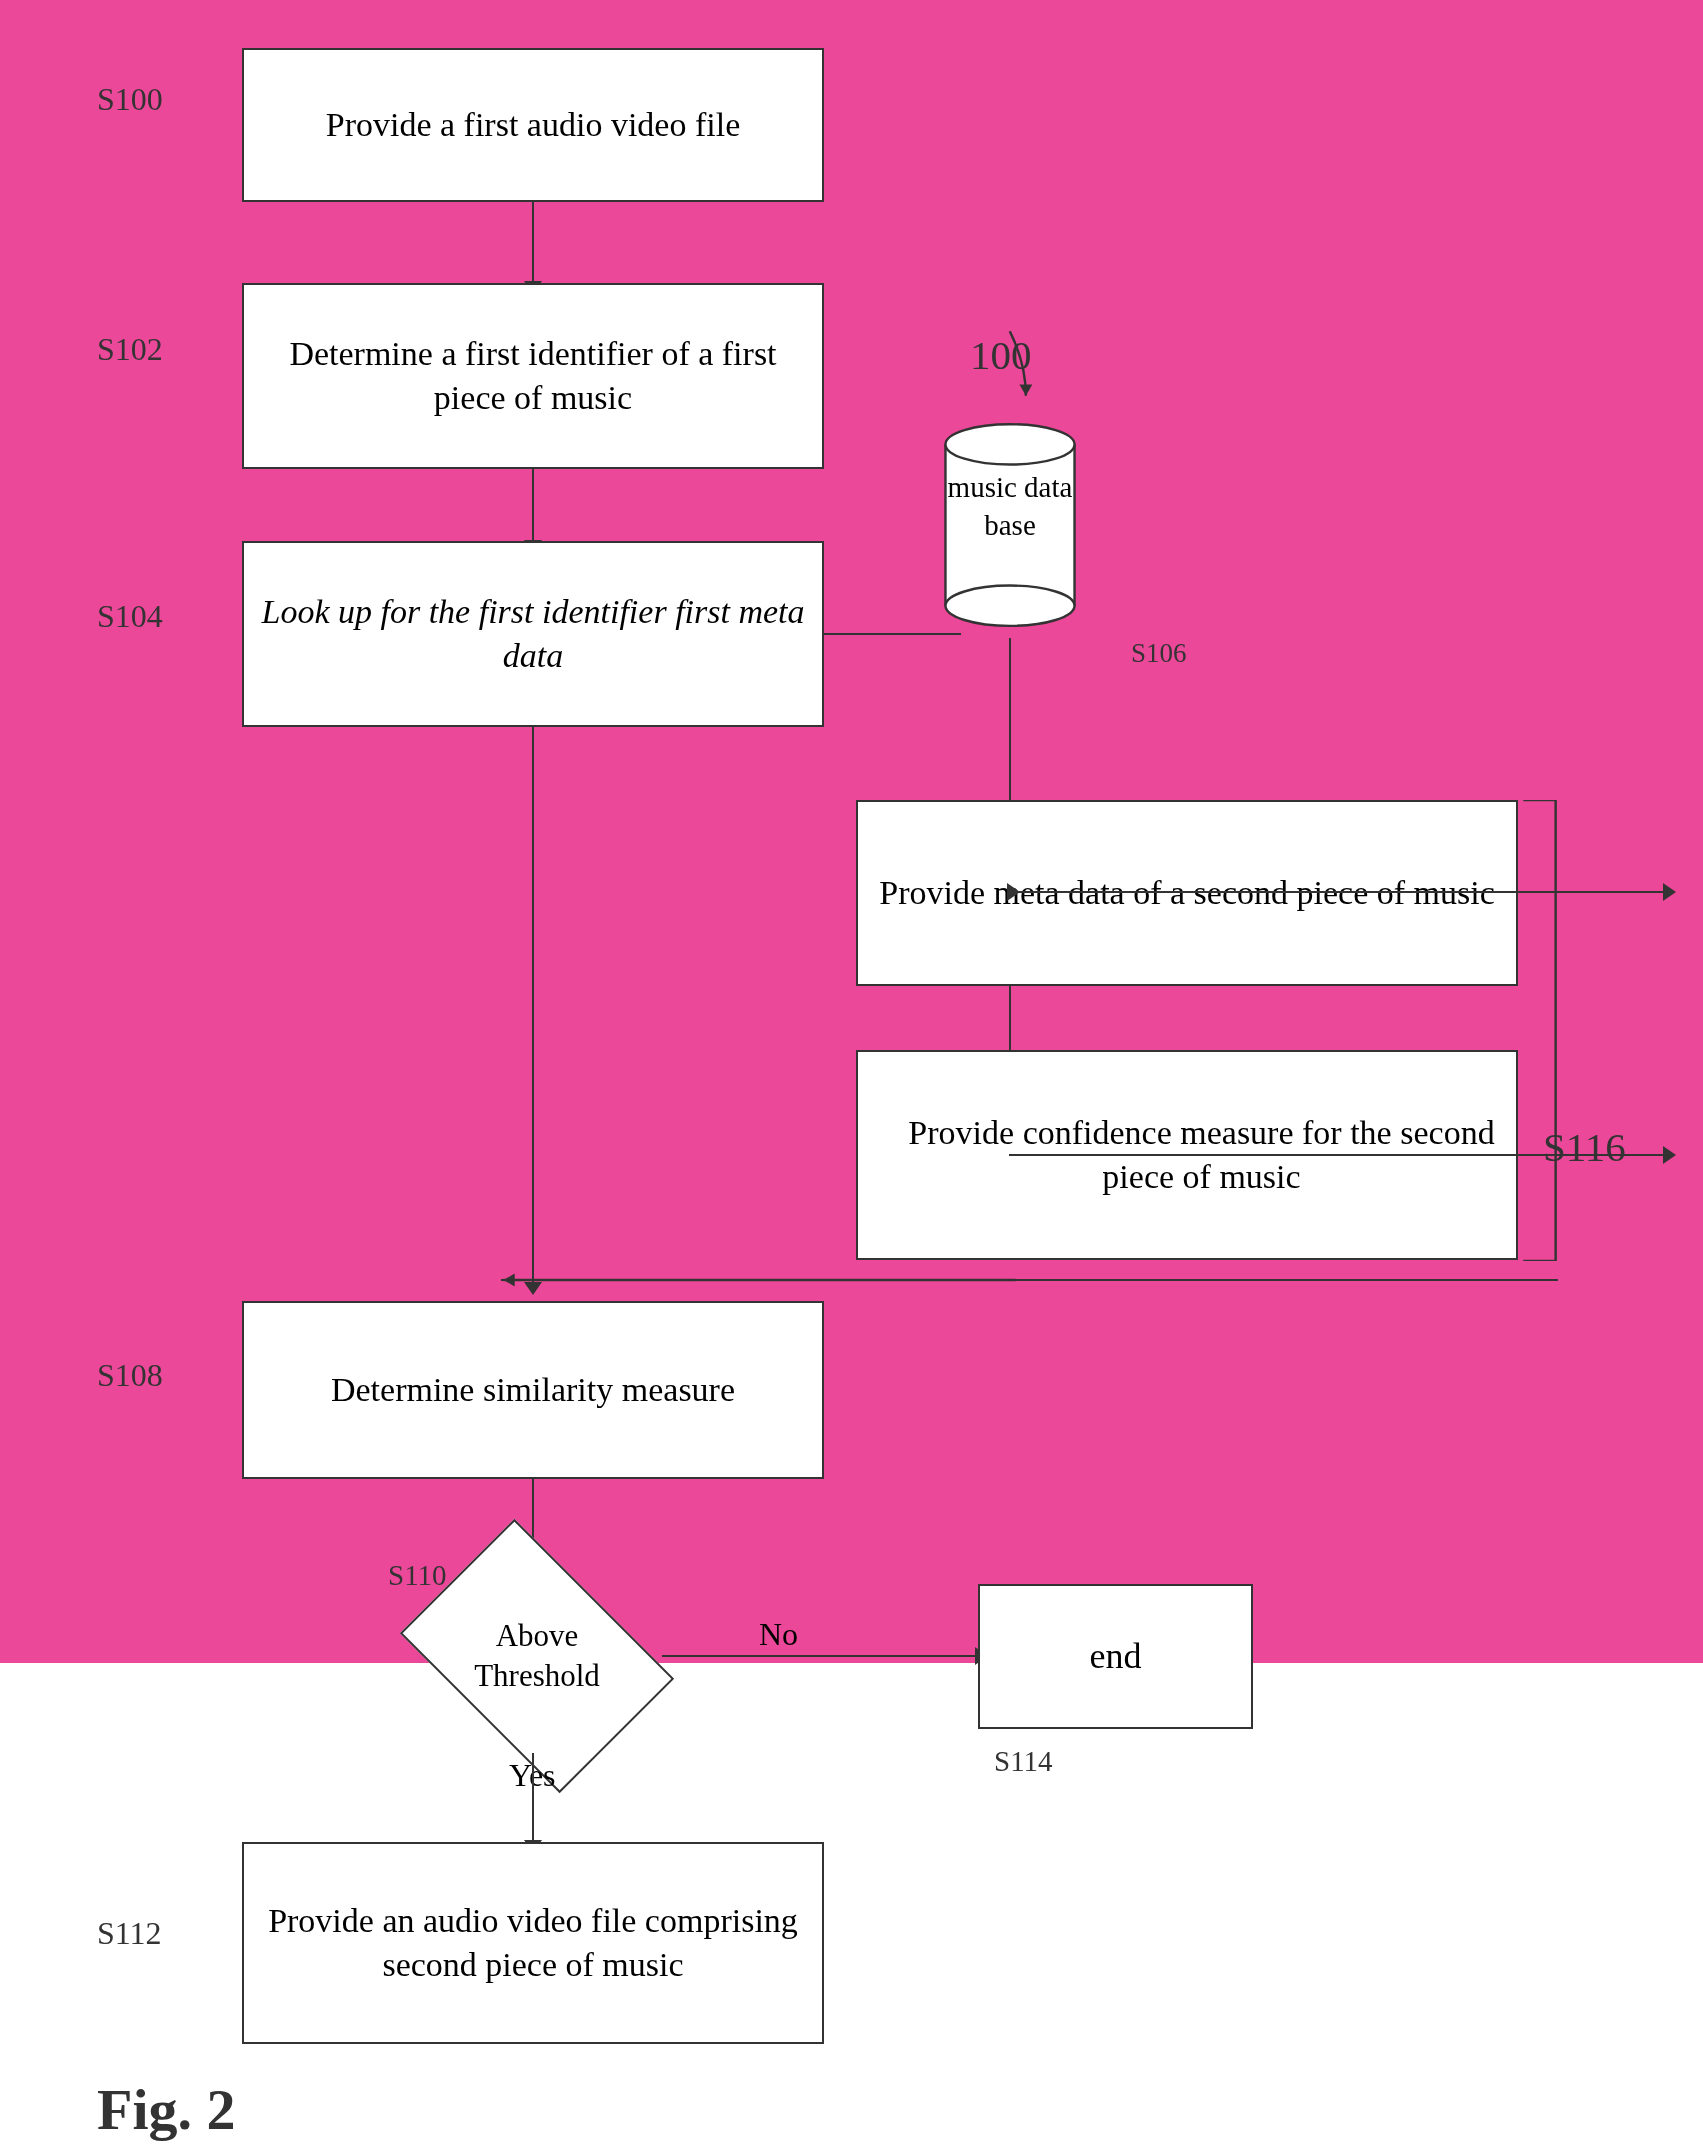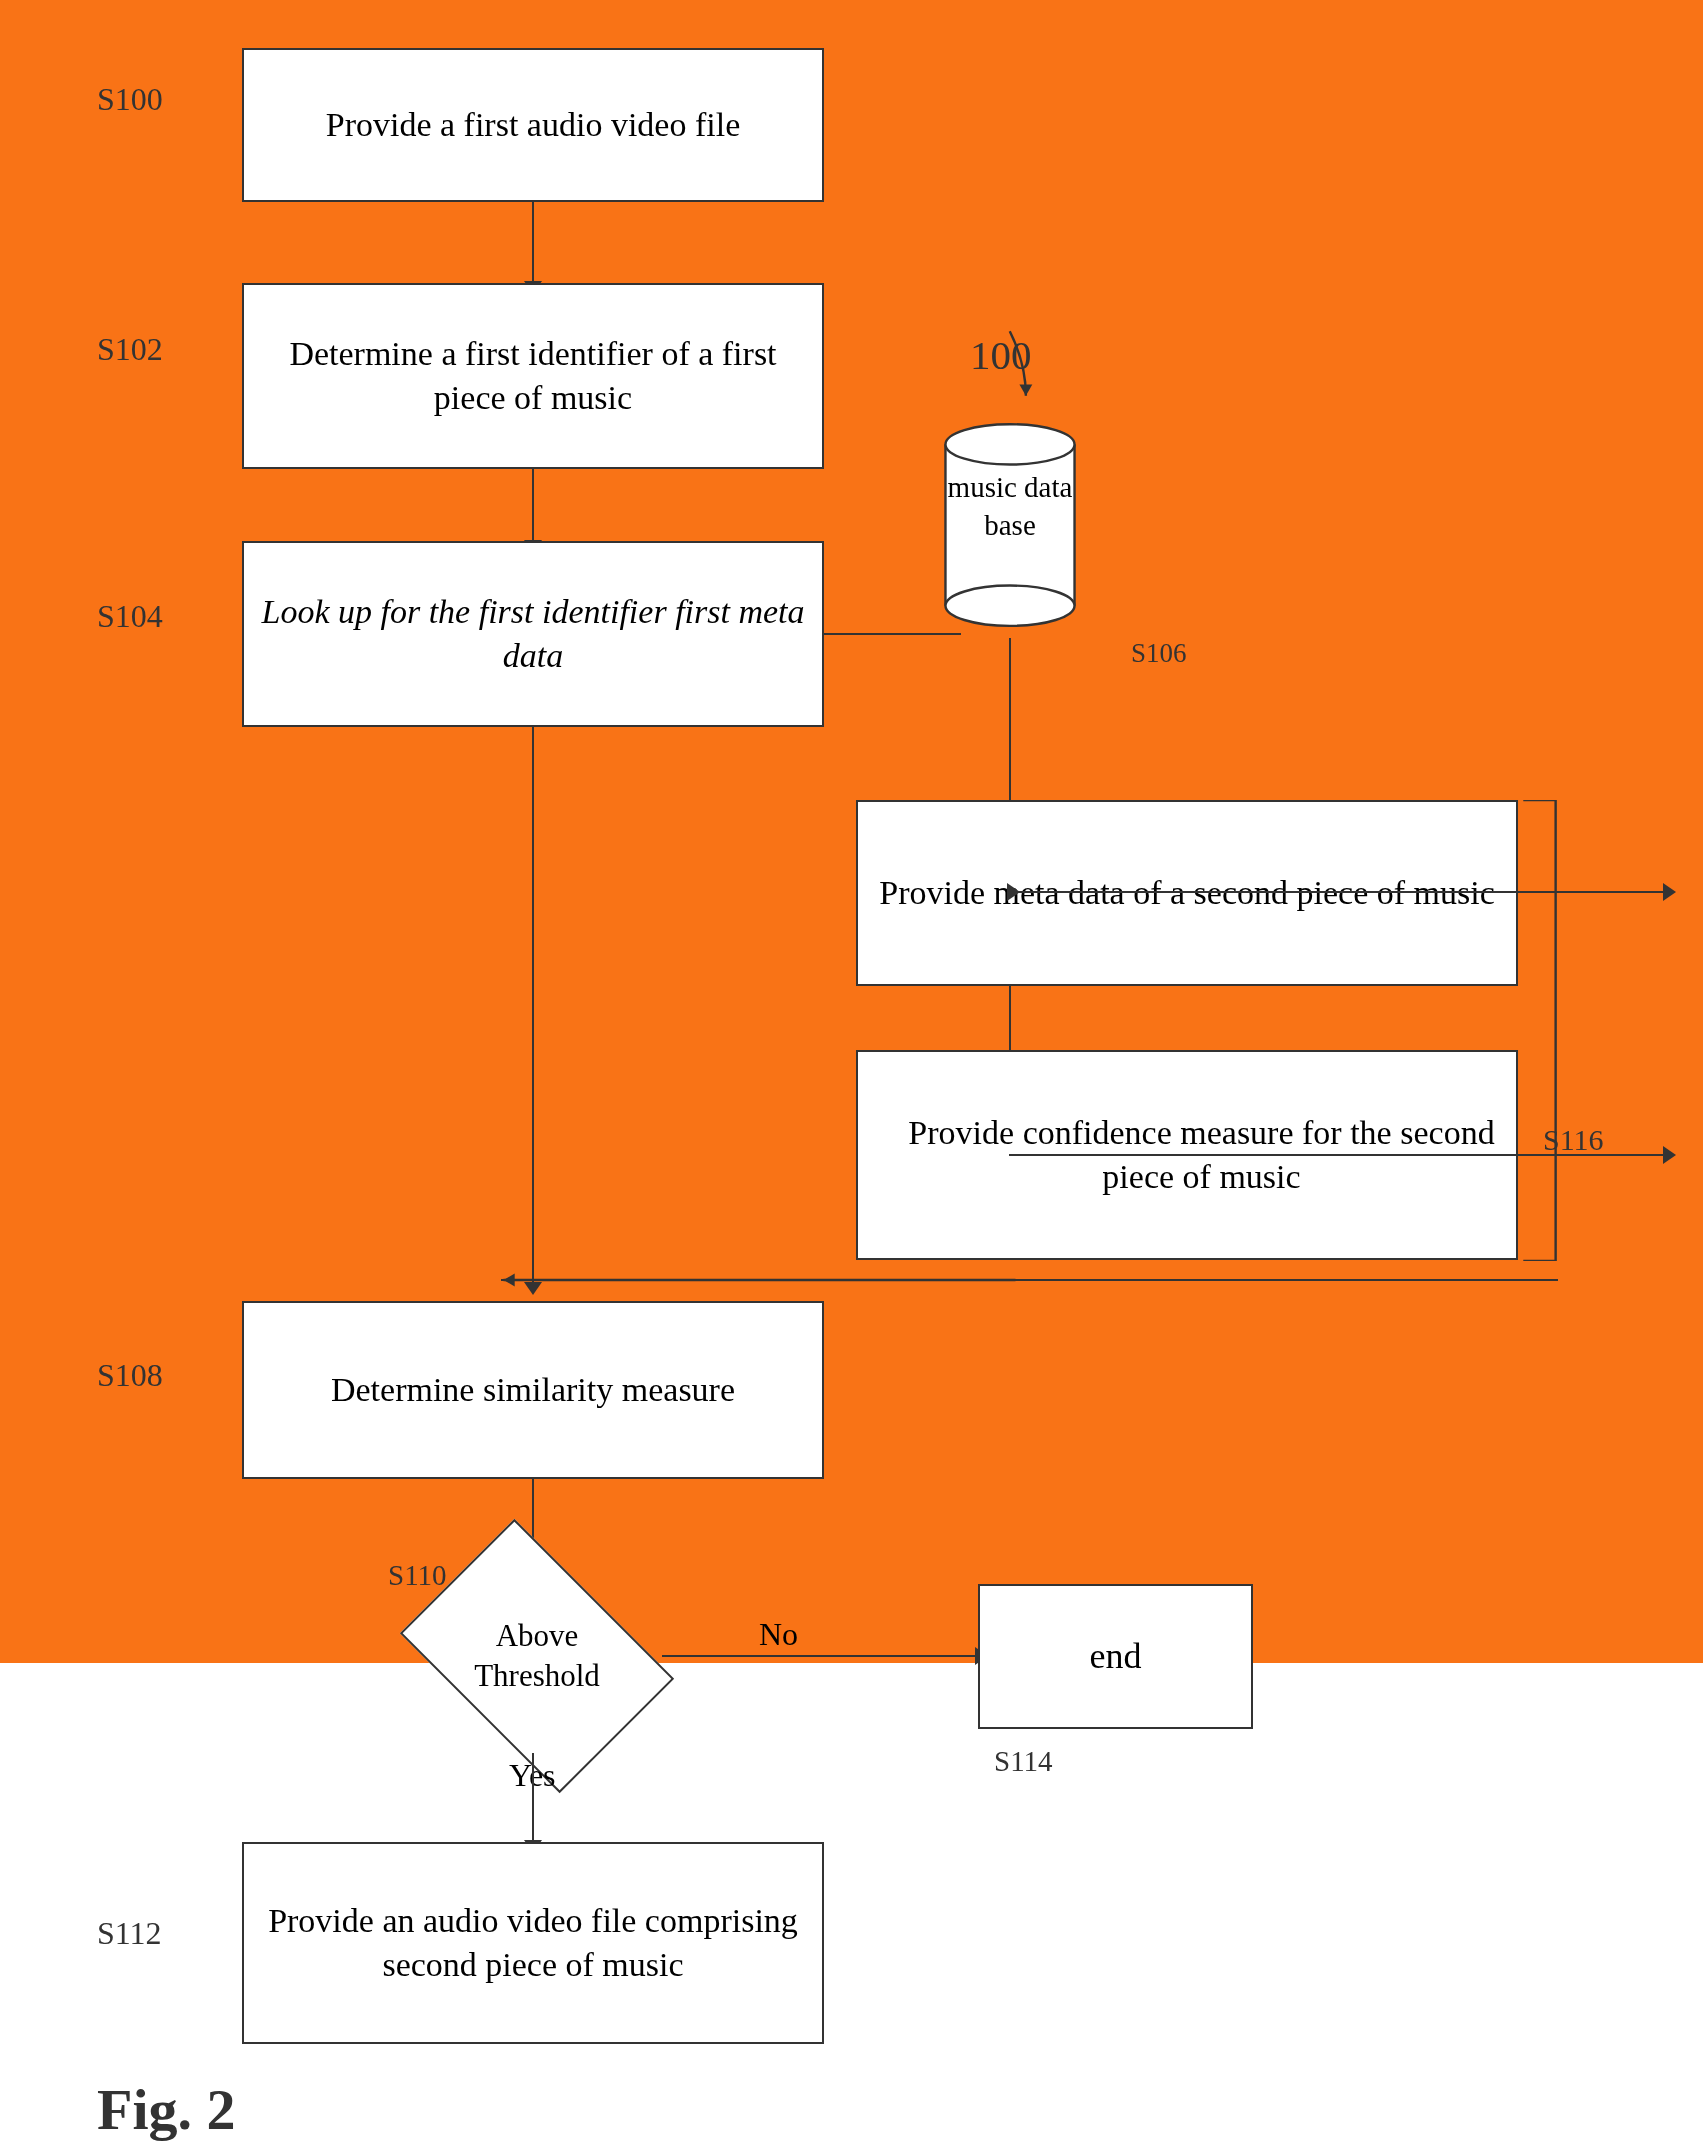--- a/index.html
+++ b/index.html
@@ -9,21 +9,21 @@
       width: 1704px;
       min-height: 2151px;
       position: relative;
       overflow: hidden;
     }
 
     .diagram-container {
       position: relative;
       width: 1704px;
       height: 1663px;
-      background: #f97316;
+      background: #ec4899;
     }
 
     
     .flow-box {
       position: absolute;
       border: 2.4px solid #333;
       background: #fff;
       display: flex;
       align-items: center;
       justify-content: center;
@@ -169,21 +169,21 @@
   <div class="flow-box" style="left: 856px; top: 800px; width: 662px; height: 186px;">
     <span>Provide meta data of a second piece of music</span>
   </div>
 
   <div class="connector connector-h arrow-right" style="left: 1009px; top: 891px; width: 0px;"></div>
 
   <div class="flow-box" style="left: 856px; top: 1050px; width: 662px; height: 210px; padding-left: 45px;">
     <span>Provide confidence measure for the second piece of music</span>
   </div>
 
-  <span class="step-label" style="left: 1543px; top: 1123px; font-size: 30px;">S116</span>
+  <span class="step-label" style="left: 1543px; top: 1123px; font-size: 41px;">S116</span>
 
   <svg style="position:absolute; left:1515px; top:800px;" width="57" height="461" viewBox="0 0 70 570">
     <line x1="10" y1="0" x2="50" y2="0" stroke="#333" stroke-width="3"></line>
     <line x1="50" y1="0" x2="50" y2="570" stroke="#333" stroke-width="3"></line>
     <line x1="10" y1="570" x2="50" y2="570" stroke="#333" stroke-width="3"></line>
   </svg>
 
   <svg style="position:absolute; left:501px; top:1260px;" width="549" height="40" viewBox="0 0 680 50">
     <line x1="0" y1="25" x2="640" y2="25" stroke="#333" stroke-width="3"></line>
     <polygon points="0,25 14,17 14,33" fill="#333"></polygon>

